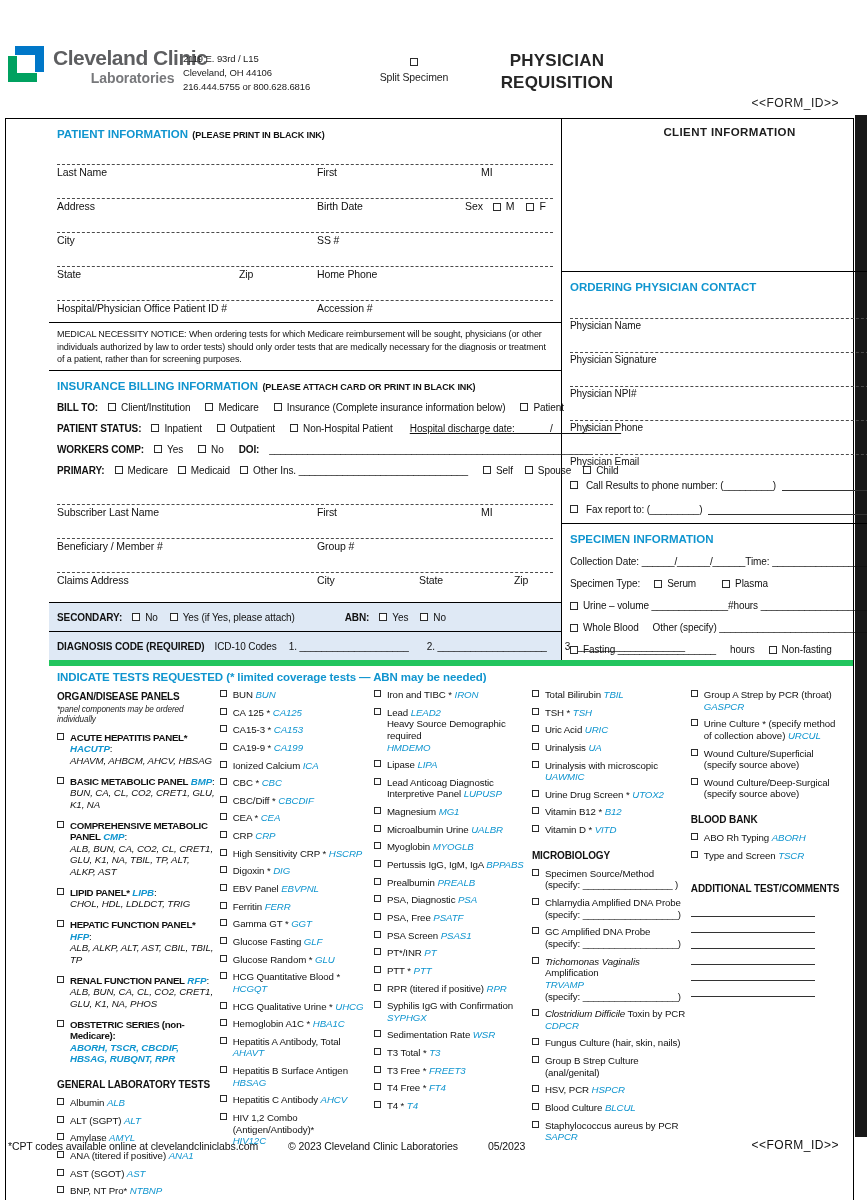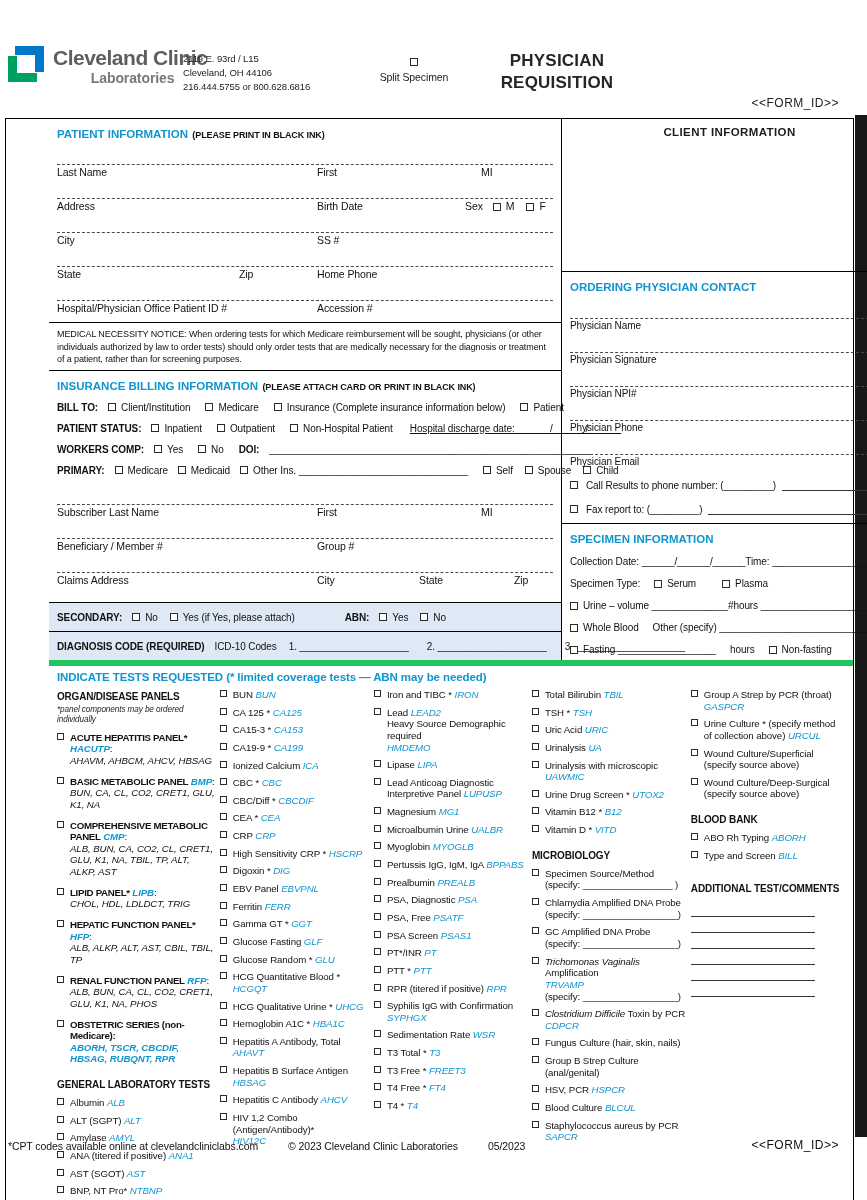--- a/index.html
+++ b/index.html
@@ -886,21 +886,21 @@
           <div class="subhead">BLOOD BANK</div>
           <div>
 
               <div class="ti">
                 <span class="box"></span>
                 <span class="tt"><span>ABO Rh Typing</span> <i class="code">ABORH</i></span>
               </div>
 
               <div class="ti">
                 <span class="box"></span>
-                <span class="tt"><span>Type and Screen</span> <i class="code">BILL</i></span>
+                <span class="tt"><span>Type and Screen</span> <i class="code">TSCR</i></span>
               </div>
             </div>
           <div class="subhead" style="margin-top:22px">ADDITIONAL TEST/COMMENTS</div>
           <div class="addl-rules">
             <div class="crule"></div>
             <div class="crule"></div>
             <div class="crule"></div>
             <div class="crule"></div>
             <div class="crule"></div>
             <div class="crule"></div>

